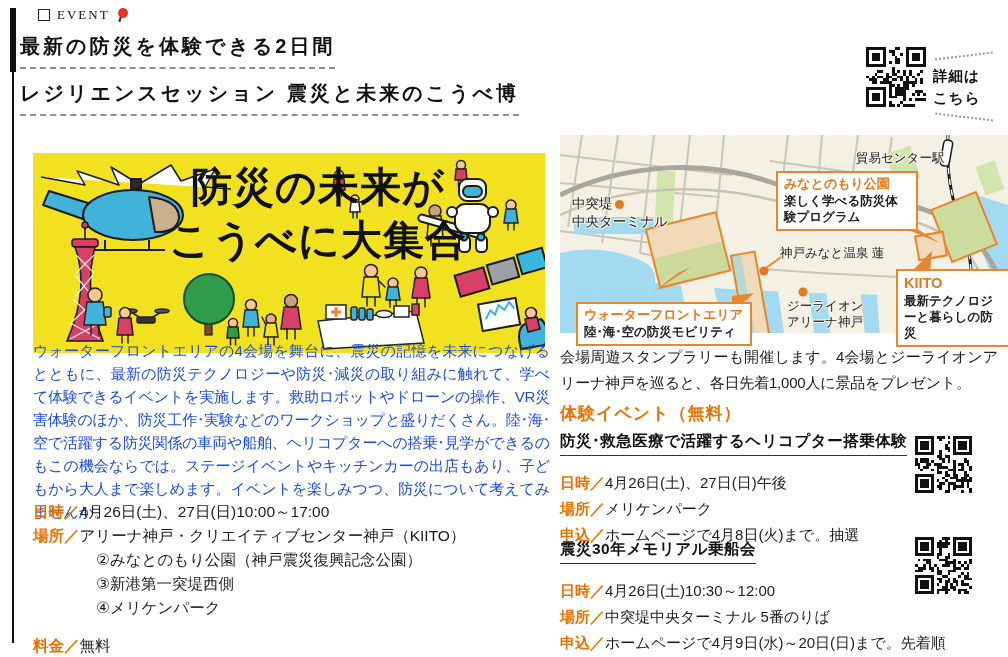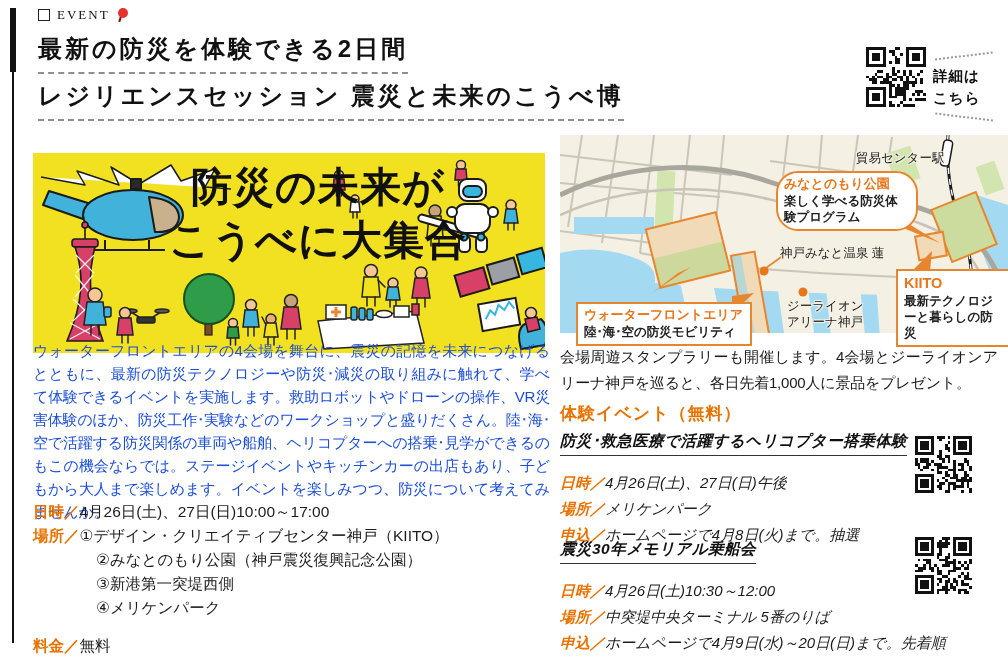--- a/index.html
+++ b/index.html
@@ -9,21 +9,21 @@
   .rule-thick{position:absolute;left:10px;top:8px;width:6px;height:64px;background:#111;}
   .rule-thin{position:absolute;left:12px;top:72px;width:2px;height:571px;background:#111;}
   
   .tag{position:absolute;left:38px;top:7px;display:flex;align-items:center;gap:7px;}
   .chk{width:10px;height:10px;border:1.6px solid #222;display:inline-block;}
   .tag-text{font-family:"Liberation Serif","DejaVu Serif",serif;font-weight:normal;
             font-size:13px;letter-spacing:2px;color:#111;}
   .pin{display:inline-block;position:relative;width:11px;height:14px;}
   .pin::before{content:"";position:absolute;left:1px;top:0;width:10px;height:10px;border-radius:50%;background:#e8312a;}
   .pin::after{content:"";position:absolute;left:2px;top:9px;width:2px;height:5px;background:#7a1410;transform:rotate(18deg);}
-  .h1,.h2{position:absolute;left:38px;font-size:24px;font-weight:bold;letter-spacing:3px;
+  .h1,.h2{position:absolute;left:20px;font-size:20px;font-weight:bold;letter-spacing:3px;
           color:#111;padding-bottom:7px;border-bottom:2px dashed #8f8f8f;white-space:nowrap;}
   .h1{top:33px;}
   .h2{top:80px;}
   
   .qr{position:absolute;background:#fff;}
   .qr svg{display:block;}
   .qr1{left:866px;top:47px;width:60px;height:60px;}
   .qr2{left:915px;top:436px;width:57px;height:57px;}
   .qr3{left:915px;top:537px;width:57px;height:57px;}
   .qr-cap{position:absolute;left:933px;top:52px;width:72px;}
@@ -50,21 +50,21 @@
           text-shadow:-1px -1px 0 #f4f0e4,1px -1px 0 #f4f0e4,-1px 1px 0 #f4f0e4,1px 1px 0 #f4f0e4,0 0 3px #f4f0e4;}
   .mdot-inline{display:inline-block;width:9px;height:9px;border-radius:50%;background:#e8761c;margin-left:2px;vertical-align:middle;}
   .mbox{position:absolute;background:#fff;border:2px solid #e8862d;padding:3px 6px 4px;line-height:1.28;}
   .mbox .bt{color:#e8761c;font-weight:bold;font-size:13px;white-space:nowrap;}
   .mbox .bd{color:#222;font-weight:bold;font-size:12.5px;}
   .mbox.kiito .bt{font-size:14.5px;}
   
   .stamp{position:absolute;left:560px;top:344px;width:438px;font-size:15px;line-height:25.5px;
          text-align:justify;letter-spacing:-0.2px;color:#1b1b1b;}
   .h3{position:absolute;left:560px;top:402px;color:#e87200;font-weight:bold;font-size:17px;letter-spacing:1px;}
-  .ev{position:absolute;width:360px;font-size:15px;font-style:italic;}
+  .ev{position:absolute;width:360px;font-size:15px;}
   .ev1{left:560px;top:431px;}
   .ev2{left:560px;top:539px;}
   .ev-title{display:inline-block;font-weight:bold;color:#111;font-size:15.5px;
             border-bottom:1.5px solid #333;padding-bottom:3px;letter-spacing:0.5px;white-space:nowrap;}
   .ev .row{line-height:26px;white-space:nowrap;}
   .ev .rows{margin-top:14px;}
 </style>
 </head>
 <body>
 
@@ -467,21 +467,21 @@
     <div class="hero-title">
       <div>防災の未来が</div>
       <div>こうべに大集合</div>
     </div>
   </div>
 
   <div class="para">ウォーターフロントエリアの4会場を舞台に、震災の記憶を未来につなげるとともに、最新の防災テクノロジーや防災･減災の取り組みに触れて、学べて体験できるイベントを実施します。救助ロボットやドローンの操作、VR災害体験のほか、防災工作･実験などのワークショップと盛りだくさん。陸･海･空で活躍する防災関係の車両や船舶、ヘリコプターへの搭乗･見学ができるのもこの機会ならでは。ステージイベントやキッチンカーの出店もあり、子どもから大人まで楽しめます。イベントを楽しみつつ、防災について考えてみませんか。</div>
 
   <div class="info">
     <div class="row"><span class="lab">日時／</span><span>4月26日(土)、27日(日)10:00～17:00</span></div>
-    <div class="row"><span class="lab">場所／</span><span>①デザイン・クリエイティブセンター神戸（KIITO）</span></div>
+    <div class="row"><span class="lab">場所／</span><span>アリーナ神戸・クリエイティブセンター神戸（KIITO）</span></div>
     <div class="row indent">②みなとのもり公園（神戸震災復興記念公園）</div>
     <div class="row indent">③新港第一突堤西側</div>
     <div class="row indent">④メリケンパーク</div>
     <div class="row" style="margin-top:14px;"><span class="lab">料金／</span><span>無料</span></div>
   </div>
 
   <div class="map">
     <svg width="448" height="198" viewBox="0 0 448 198">
       <rect width="448" height="198" fill="#f4f0e4"></rect>
 
@@ -549,21 +549,25 @@
         <polygon points="172,161 172,178 194,158"></polygon>
         <polygon points="352,136 370,136 372,116"></polygon>
         <polygon points="118,138 131,132 92,158"></polygon>
       </g>
 
       <line x1="206" y1="133" x2="224" y2="120" stroke="#e8862d" stroke-width="1.8"></line>
       <circle cx="204" cy="136" r="4.5" fill="#e8761c"></circle>
       <circle cx="243" cy="157" r="4.5" fill="#e8761c"></circle>
     </svg>
     <div class="mlabel" style="left:296px;top:15px;font-size:12.5px;">貿易センター駅</div>
-    <div class="mbox" style="left:216px;top:36px;width:126px;border-radius:22px;">
+    <div class="mlabel" style="left:12px;top:60px;font-size:13.5px;">
+      <div><span>中突堤</span><span class="mdot-inline"></span></div>
+      <div>中央ターミナル</div>
+    </div>
+    <div class="mbox" style="left:216px;top:36px;width:126px;">
       <div class="bt">みなとのもり公園</div>
       <div class="bd">楽しく学べる防災体験プログラム</div>
     </div>
     <div class="mlabel" style="left:220px;top:110px;font-size:12.5px;">神戸みなと温泉 蓮</div>
     <div class="mlabel" style="left:227px;top:163px;font-size:12.5px;">
       <div>ジーライオン</div>
       <div>アリーナ神戸</div>
     </div>
     <div class="mbox" style="left:16px;top:153px;width:160px;margin-top:14px;">
       <div class="bt">ウォーターフロントエリア</div>

